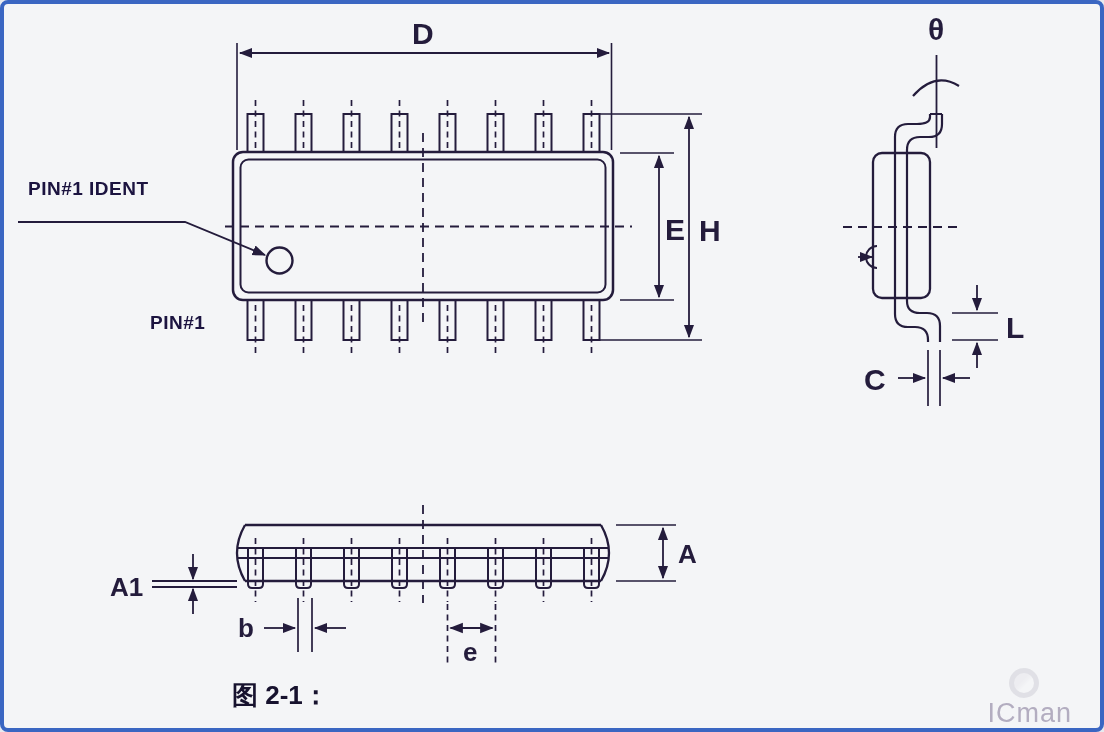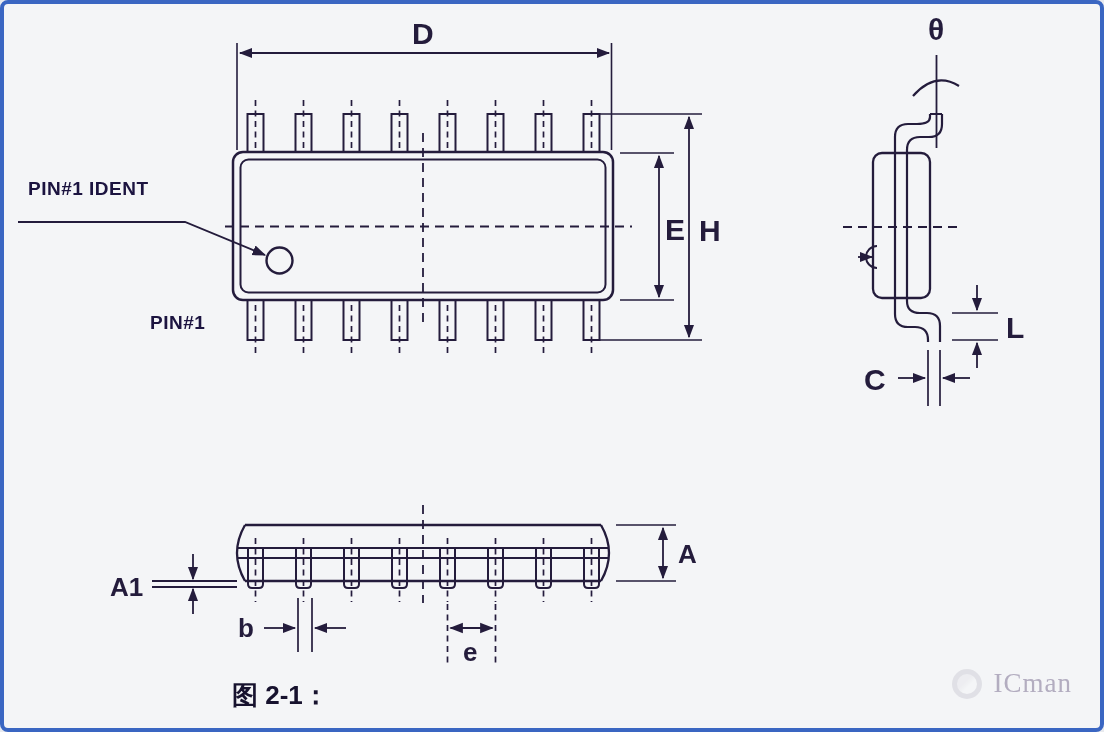--- a/index.html
+++ b/index.html
@@ -30,22 +30,23 @@
     position:absolute;left:228px;top:674px;
     display:flex;align-items:baseline;
     color:#17122e;font-weight:700;font-size:26px;
     font-family:"Liberation Sans", sans-serif;
   }
   .caption .cap-title{margin-left:67px;}
   .watermark{
     position:absolute;right:28px;top:664px;
     display:flex;align-items:center;
     color:#b3adc0;font-size:27px;font-weight:400;
-    font-family:Liberation Serif, serif;
+    font-family:Liberation Sans, sans-serif;
     letter-spacing:1px;
+    flex-direction:column;
   }
   .wm-logo{
     width:30px;height:30px;border-radius:50%;
     border:5px solid #dcdce2;box-sizing:border-box;
     margin-right:12px;opacity:.8;
     background:linear-gradient(135deg,#ececf0 40%,#f4f5f7 60%);
   }
 </style>
 </head>
 <body>

